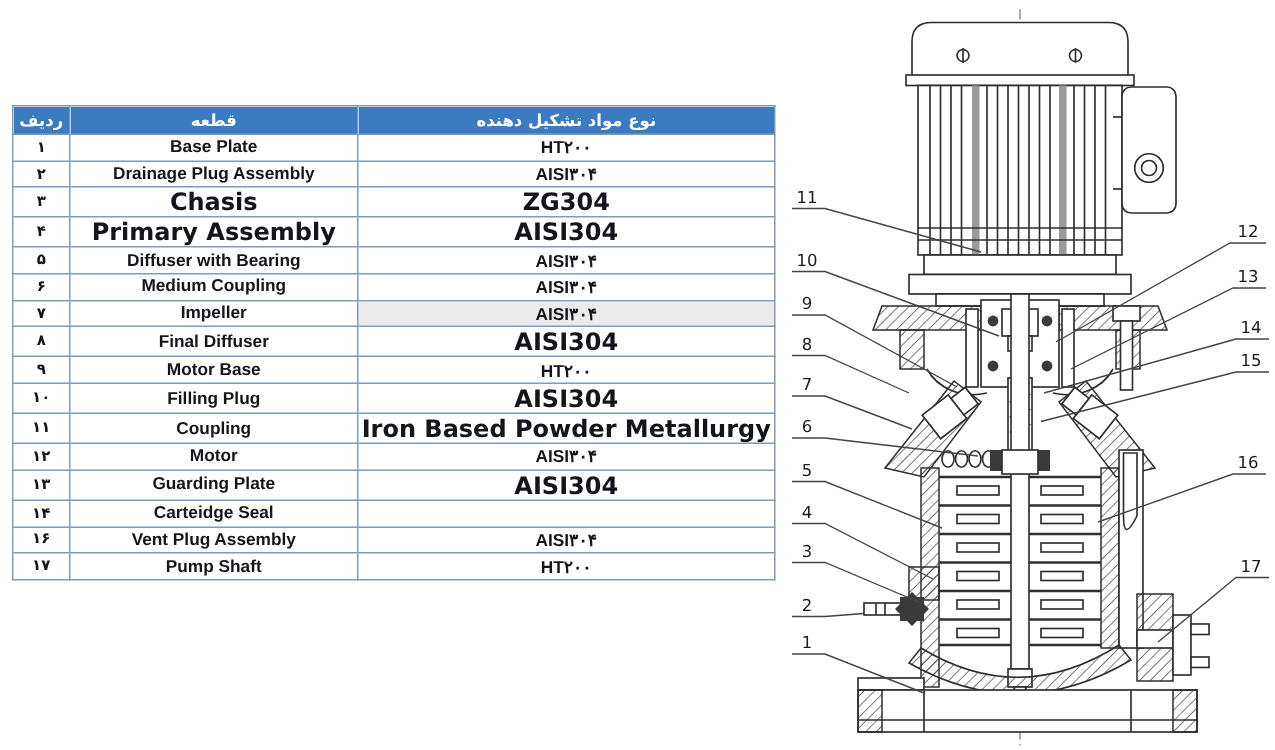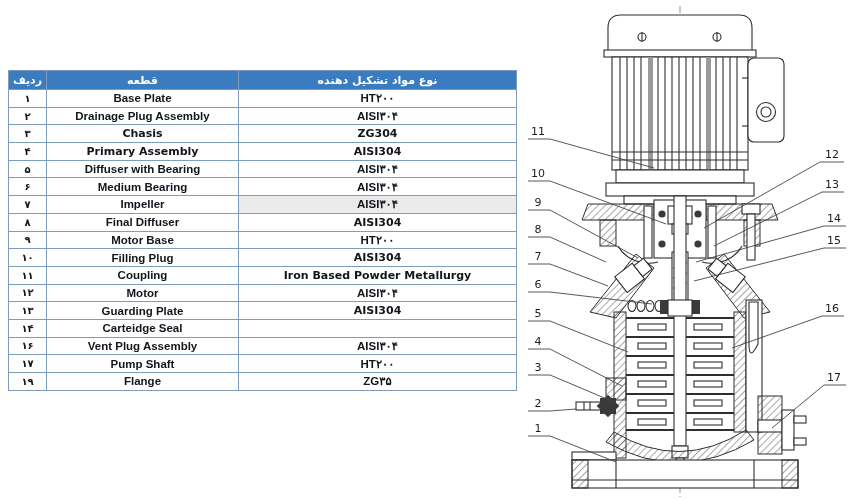--- a/index.html
+++ b/index.html
@@ -14,21 +14,21 @@
     border:1px solid #7d9cbe;padding:0;text-align:center;
     overflow:hidden;white-space:nowrap;vertical-align:middle;
   }
   table.parts th{
     background:#3a7cbf;color:#ffffff;height:18px;
     font-family:"DejaVu Sans",sans-serif;font-weight:bold;font-size:11px;
   }
   table.parts td{height:16.7px;color:#12151c;font-weight:bold;}
   td.no{font-family:"DejaVu Sans",sans-serif;font-size:10px;}
   td.part,td.mat{font-size:11.5px;font-family:Liberation Sans, sans-serif;}
-  td.sans{font-family:"DejaVu Sans",sans-serif;font-size:11px;}
+  td.sans{font-family:"DejaVu Sans",sans-serif;font-size:16px;}
   td.left{text-align:left;padding-left:5px;}
   td.gray{background:#ebebeb;}
   
   .diagram{position:absolute;left:520px;top:0;width:330px;height:500px;}
   .ln{fill:none;stroke:#2e2e2e;stroke-width:1.1;}
   .ln2{fill:none;stroke:#2e2e2e;stroke-width:1.8;}
   .wh{fill:#ffffff;stroke:#2e2e2e;stroke-width:1.1;}
   .ht{fill:url(#hatch);stroke:#2e2e2e;stroke-width:1;}
   .dk{fill:#3a3a3a;stroke:none;}
   .leader{fill:none;stroke:#444;stroke-width:0.9;}
@@ -72,21 +72,21 @@
           <td class="part sans">Primary Assembly</td>
           <td class="mat sans">AISI304</td>
         </tr>
         <tr>
           <td class="no">۵</td>
           <td class="part">Diffuser with Bearing</td>
           <td class="mat">AISI۳۰۴</td>
         </tr>
         <tr>
           <td class="no">۶</td>
-          <td class="part">Medium Bearing</td>
+          <td class="part">Medium Coupling</td>
           <td class="mat">AISI۳۰۴</td>
         </tr>
         <tr>
           <td class="no">۷</td>
           <td class="part">Impeller</td>
           <td class="mat gray">AISI۳۰۴</td>
         </tr>
         <tr>
           <td class="no">۸</td>
           <td class="part">Final Diffuser</td>
@@ -124,25 +124,20 @@
         </tr>
         <tr>
           <td class="no">۱۶</td>
           <td class="part">Vent Plug Assembly</td>
           <td class="mat">AISI۳۰۴</td>
         </tr>
         <tr>
           <td class="no">۱۷</td>
           <td class="part">Pump Shaft</td>
           <td class="mat">HT۲۰۰</td>
-        </tr>
-        <tr>
-          <td class="no">۱۹</td>
-          <td class="part">Flange</td>
-          <td class="mat">ZG۳۵</td>
         </tr>
       </tbody>
   </table>
 </div>
 
 <svg class="diagram" viewBox="0 0 330 500">
   <defs>
     <pattern id="hatch" width="5" height="5" patternUnits="userSpaceOnUse" patternTransform="rotate(45)">
       <line x1="0" y1="0" x2="0" y2="5" stroke="#3c3c3c" stroke-width="0.9"></line>
     </pattern>

